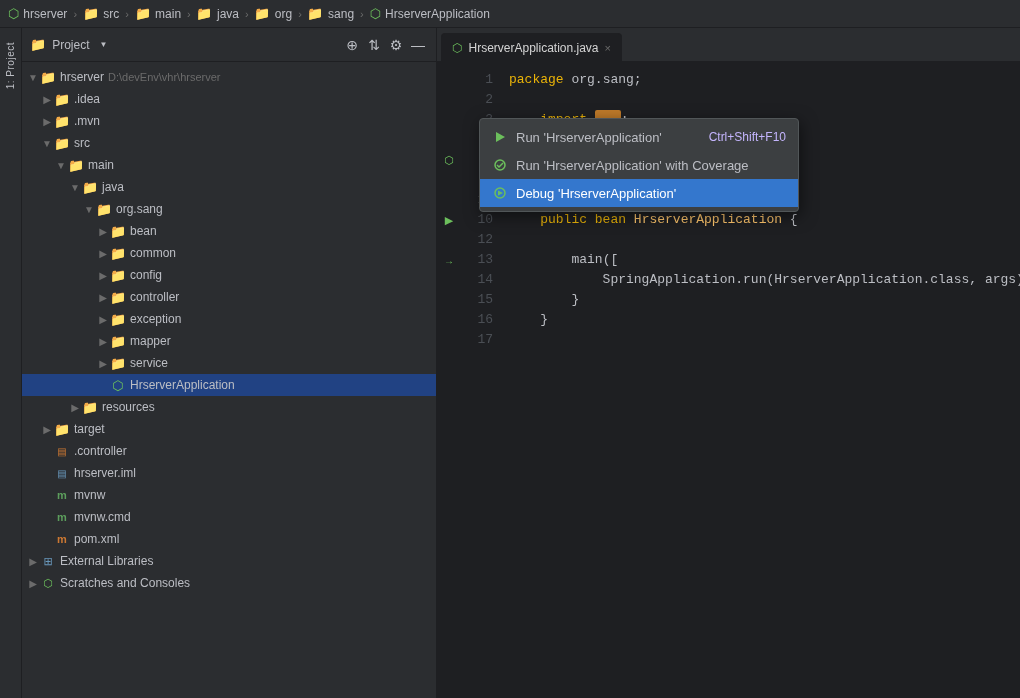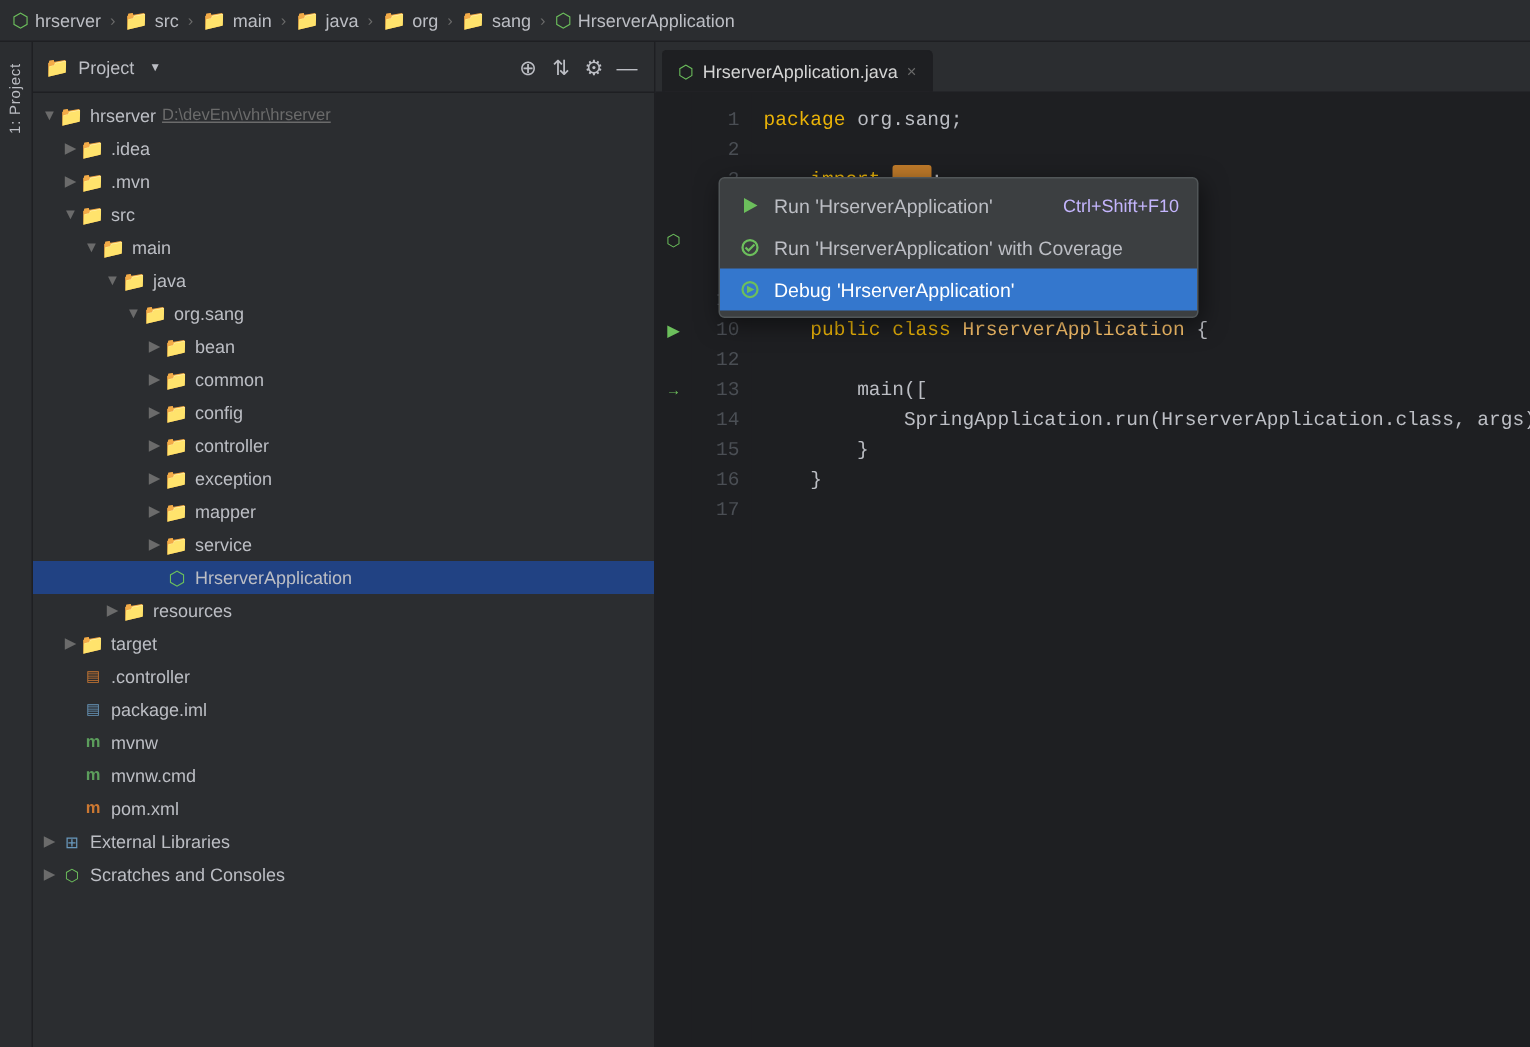--- a/index.html
+++ b/index.html
@@ -154,21 +154,20 @@
       font-size: 13px;
     }
     .tree-label {
       font-size: 12px;
       color: #bcbec4;
     }
     .tree-path {
       font-size: 11px;
       color: #6b6b6b;
       margin-left: 4px;
-      text-decoration: underline;
     }
 
     
     .icon-folder { color: #e8c17a; }
     .icon-spring { color: #6cbf5c; }
     .icon-xml { color: #cc7832; font-size: 10px; }
     .icon-iml { color: #6897bb; font-size: 10px; }
     .icon-mvn { color: #cc7832; font-size: 10px; }
     .icon-git { color: #cc7832; font-size: 10px; }
     .icon-lib { color: #6897bb; font-size: 11px; }
@@ -503,21 +502,21 @@
         <div class="tree-indent" style="width:18px;"></div>
         <div class="tree-arrow" style="width:14px;"></div>
         <div class="tree-icon icon-git">▤</div>
         <span class="tree-label">.controller</span>
       </div>
 
       <div class="tree-item">
         <div class="tree-indent" style="width:18px;"></div>
         <div class="tree-arrow" style="width:14px;"></div>
         <div class="tree-icon icon-iml">▤</div>
-        <span class="tree-label">package.iml</span>
+        <span class="tree-label">hrserver.iml</span>
       </div>
 
       <div class="tree-item">
         <div class="tree-indent" style="width:18px;"></div>
         <div class="tree-arrow" style="width:14px;"></div>
         <div class="tree-icon icon-mvn" style="font-size:11px; font-weight:bold; color:#5c9e5c;">m</div>
         <span class="tree-label">mvnw</span>
       </div>
 
       <div class="tree-item">
@@ -622,21 +621,21 @@
 
         <div class="code-line">
           <span class="annotation">    @MapperScan(</span><span class="str">"org.sang.mapper"</span><span class="annotation">)</span>
         </div>
 
         <div class="code-line">
           <span class="annotation">    @EnableCaching</span>
         </div>
 
         <div class="code-line">
-          <span class="kw">    public class </span><span class="cls">HrserverApplication</span><span class="pkg"> {</span>
+          <span class="kw">    public bean </span><span class="cls">HrserverApplication</span><span class="pkg"> {</span>
         </div>
 
         <div class="code-line"></div>
 
         <div class="code-line">
           <span class="pkg">        </span><span class="pkg">main([</span>
         </div>
 
         <div class="code-line">
           <span class="pkg">            SpringApplication.run(HrserverApplication.class, args);</span>

